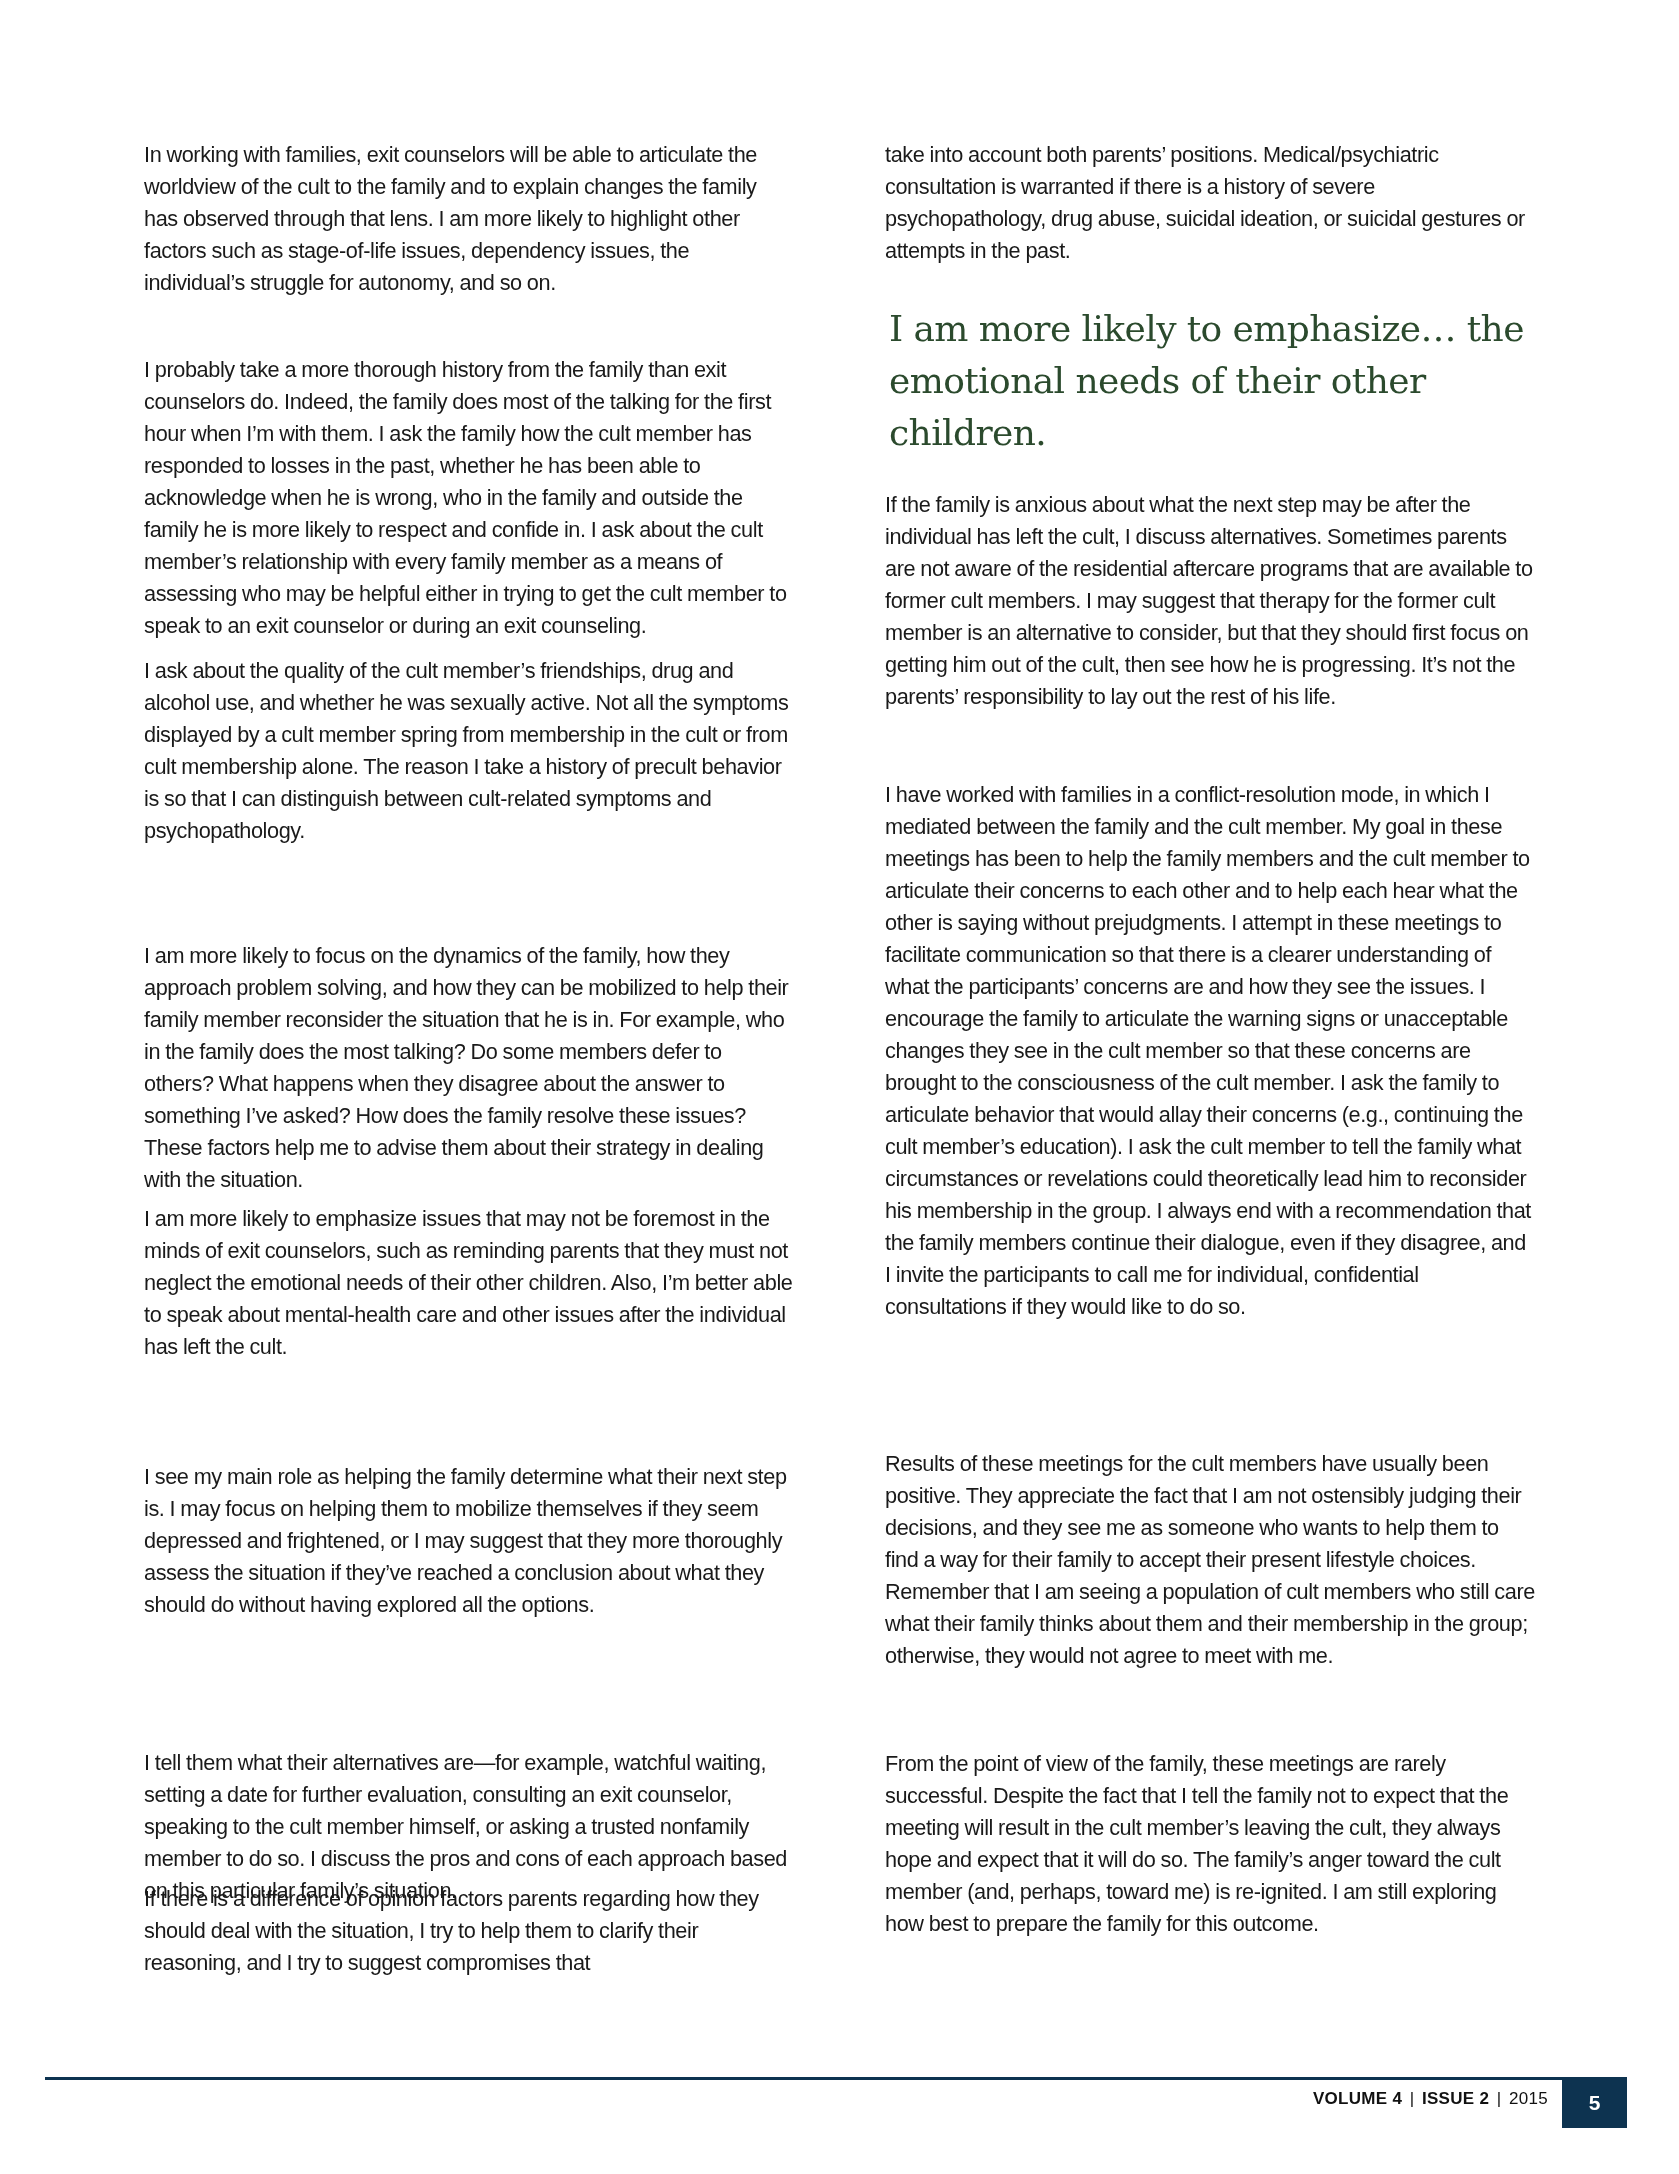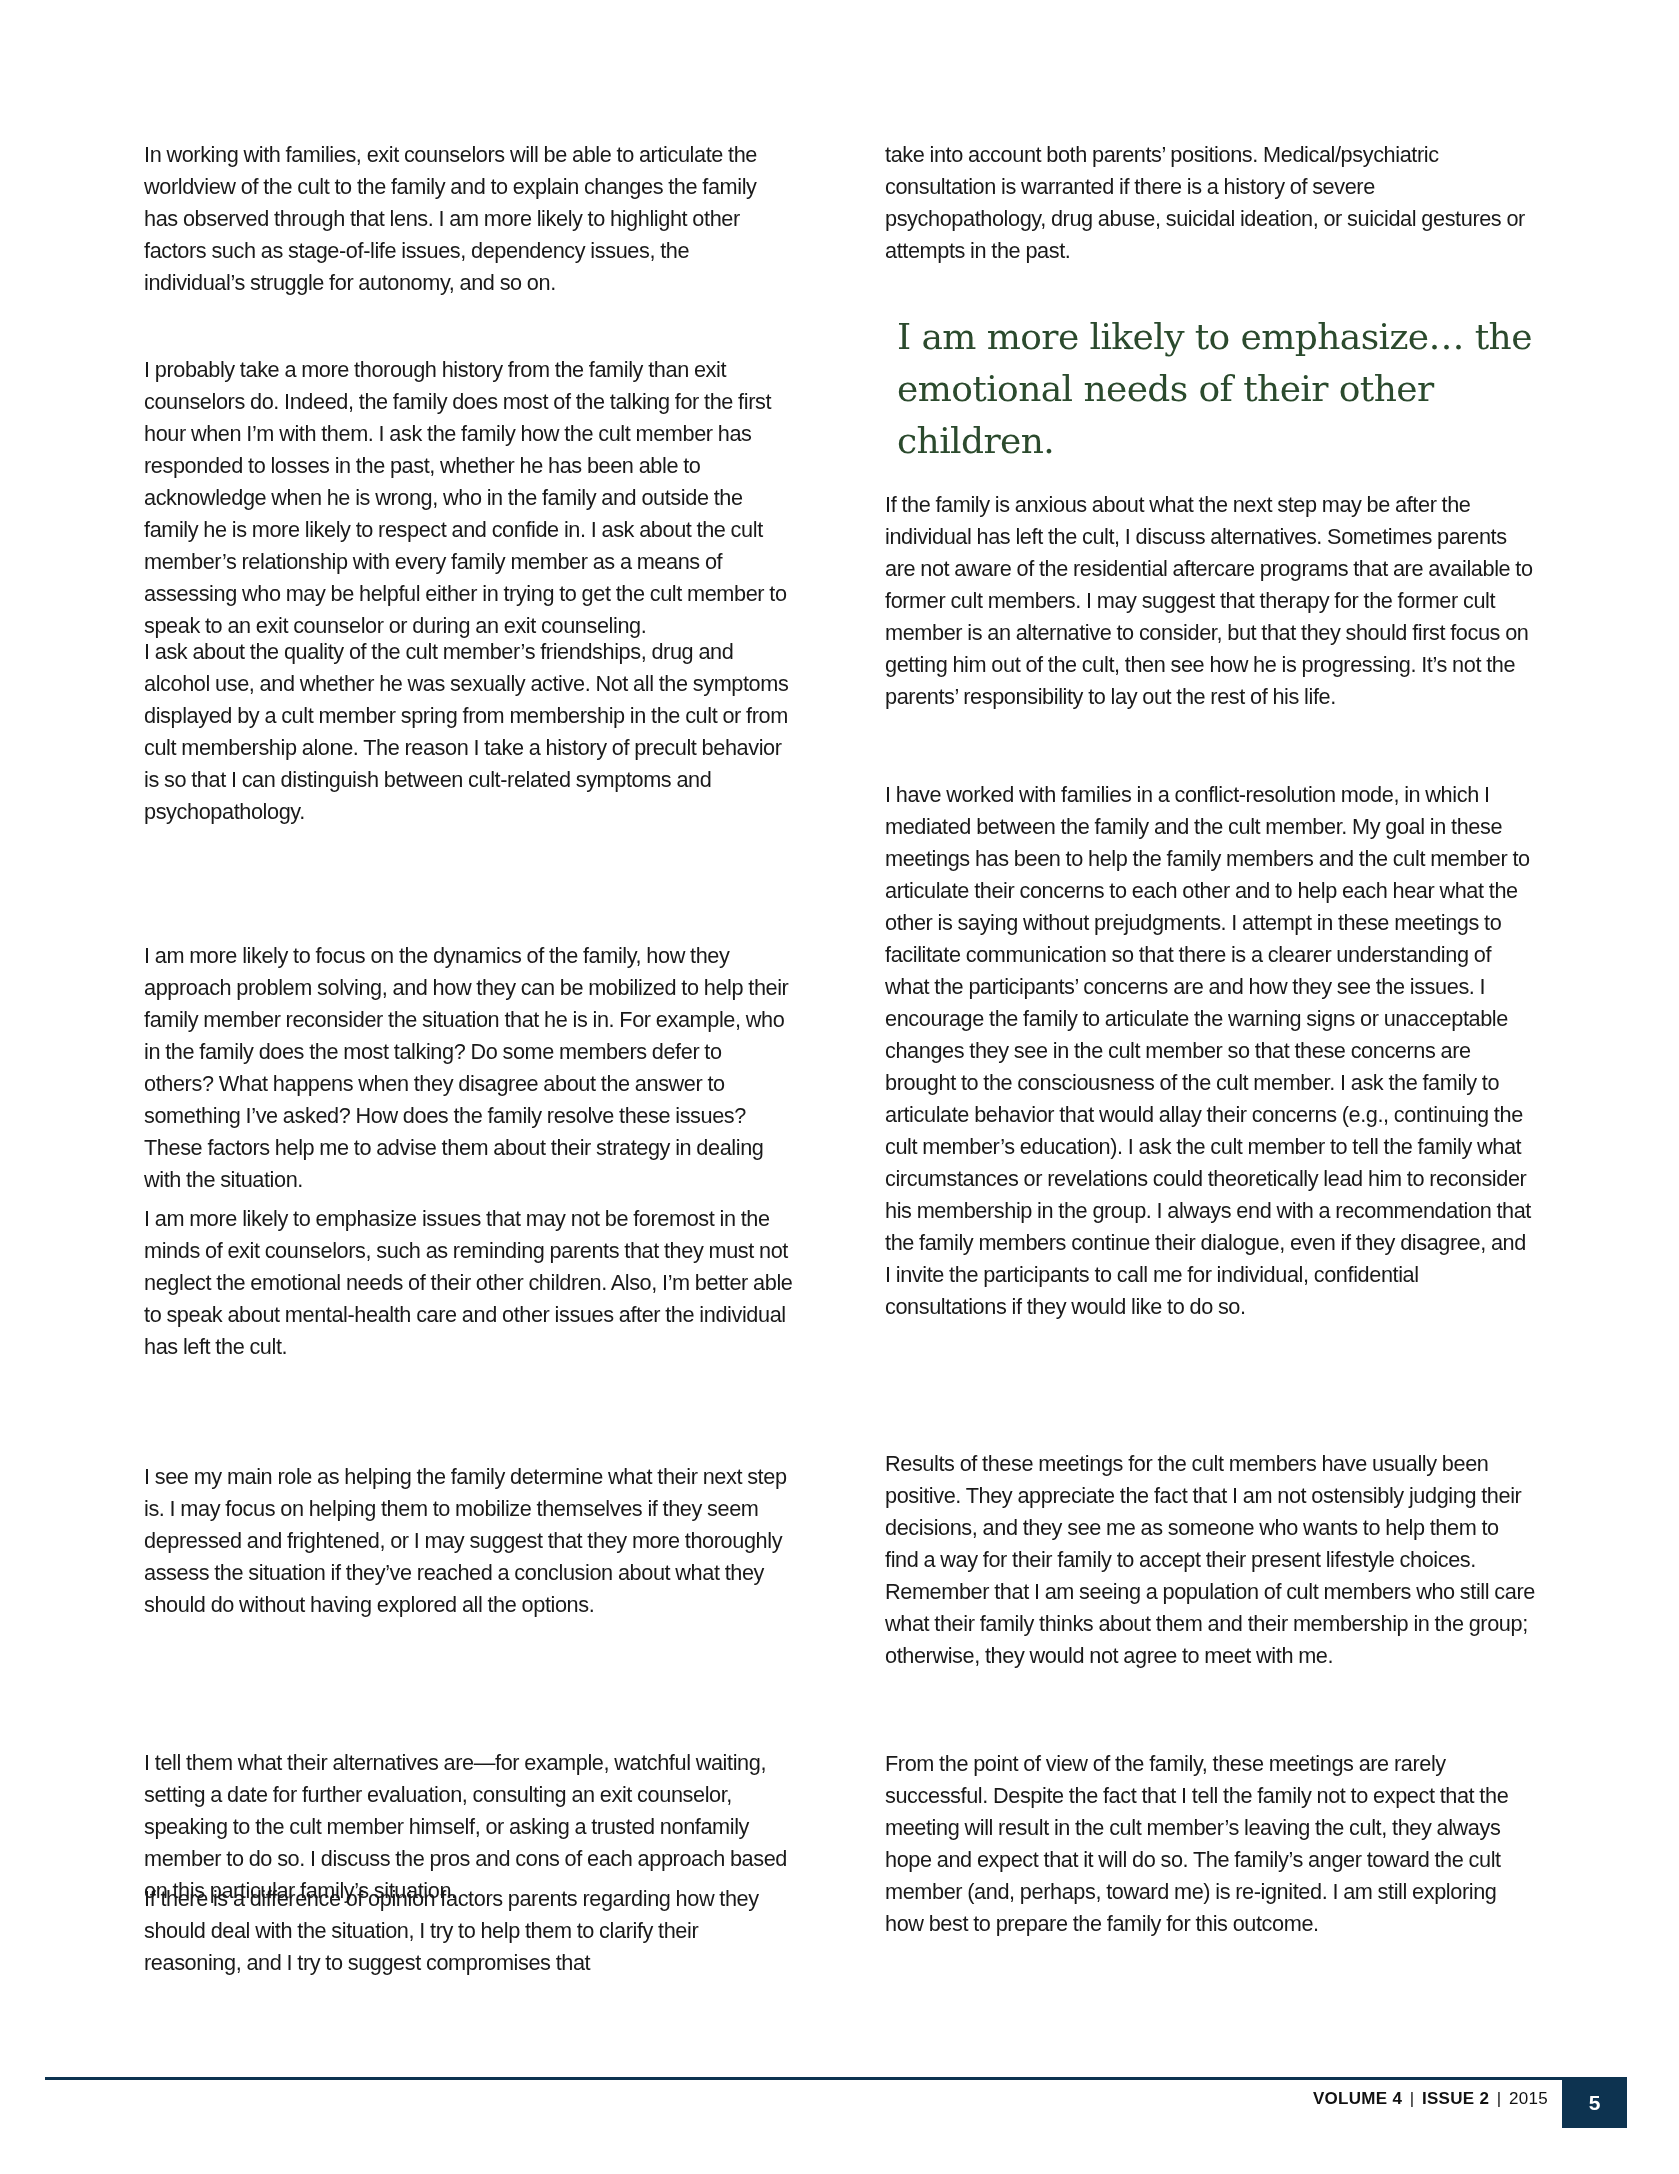--- a/index.html
+++ b/index.html
@@ -9,21 +9,21 @@
   .col-left { left:144px; top:139px; width:659px; }
   .col-right { left:885px; top:139px; width:659px; }
   .para {
     position:absolute; left:0; margin:0;
     font-family:"Liberation Sans", sans-serif;
     font-size:21.7px; line-height:32px; color:#1a1a1a;
     letter-spacing:-0.4px; word-spacing:-0.5px;
     width:650px;
   }
   .heading {
-    position:absolute; left:0; margin:12px;
+    position:absolute; left:0; margin:4px;
     font-family:"DejaVu Serif", serif;
     font-size:36px; line-height:52px; color:#2b4a2d;
     letter-spacing:-0.6px; width:640px; font-weight:normal;
   }
   .footer-rule { position:absolute; left:45px; top:2077px; width:1582px; height:2.8px; background:#0d3350; }
   .footer-meta {
     position:absolute; right:132px; top:2089px;
     font-family:"Liberation Sans", sans-serif; font-size:17px; color:#111;
     letter-spacing:0.3px; white-space:nowrap;
   }
@@ -36,21 +36,21 @@
   }
 </style>
 </head>
 <body>
 
 <div class="page">
 
   <div class="col col-left">
     <p class="para" style="top:0px">In working with families, exit counselors will be able to articulate the worldview of the cult to the family and to explain changes the family has observed through that lens. I am more likely to highlight other factors such as stage-of-life issues, dependency issues, the individual’s struggle for autonomy, and so on.</p>
     <p class="para" style="top:215px">I probably take a more thorough history from the family than exit counselors do. Indeed, the family does most of the talking for the first hour when I’m with them. I ask the family how the cult member has responded to losses in the past, whether he has been able to acknowledge when he is wrong, who in the family and outside the family he is more likely to respect and confide in. I ask about the cult member’s relationship with every family member as a means of assessing who may be helpful either in trying to get the cult member to speak to an exit counselor or during an exit counseling.</p>
-    <p class="para" style="top:497px">I ask about the quality of the cult member’s friendships, drug and alcohol use, and whether he was sexually active. Not all the symptoms displayed by a cult member spring from membership in the cult or from cult membership alone. The reason I take a history of precult behavior is so that I can distinguish between cult-related symptoms and psychopathology.</p>
+    <p class="para" style="top:516px">I ask about the quality of the cult member’s friendships, drug and alcohol use, and whether he was sexually active. Not all the symptoms displayed by a cult member spring from membership in the cult or from cult membership alone. The reason I take a history of precult behavior is so that I can distinguish between cult-related symptoms and psychopathology.</p>
     <p class="para" style="top:801px">I am more likely to focus on the dynamics of the family, how they approach problem solving, and how they can be mobilized to help their family member reconsider the situation that he is in. For example, who in the family does the most talking? Do some members defer to others? What happens when they disagree about the answer to something I’ve asked? How does the family resolve these issues? These factors help me to advise them about their strategy in dealing with the situation.</p>
     <p class="para" style="top:1064px">I am more likely to emphasize issues that may not be foremost in the minds of exit counselors, such as reminding parents that they must not neglect the emotional needs of their other children. Also, I’m better able to speak about mental-health care and other issues after the individual has left the cult.</p>
     <p class="para" style="top:1322px">I see my main role as helping the family determine what their next step is. I may focus on helping them to mobilize themselves if they seem depressed and frightened, or I may suggest that they more thoroughly assess the situation if they’ve reached a conclusion about what they should do without having explored all the options.</p>
     <p class="para" style="top:1608px">I tell them what their alternatives are—for example, watchful waiting, setting a date for further evaluation, consulting an exit counselor, speaking to the cult member himself, or asking a trusted nonfamily member to do so. I discuss the pros and cons of each approach based on this particular family’s situation.</p>
     <p class="para" style="top:1744px">If there is a difference of opinion factors parents regarding how they should deal with the situation, I try to help them to clarify their reasoning, and I try to suggest compromises that</p>
   </div>
 
   <div class="col col-right">
     <p class="para" style="top:0px">take into account both parents’ positions. Medical/psychiatric consultation is warranted if there is a history of severe psychopathology, drug abuse, suicidal ideation, or suicidal gestures or attempts in the past.</p>
     <h2 class="heading" style="top:160px">I am more likely to emphasize… the emotional needs of their other children.</h2>

